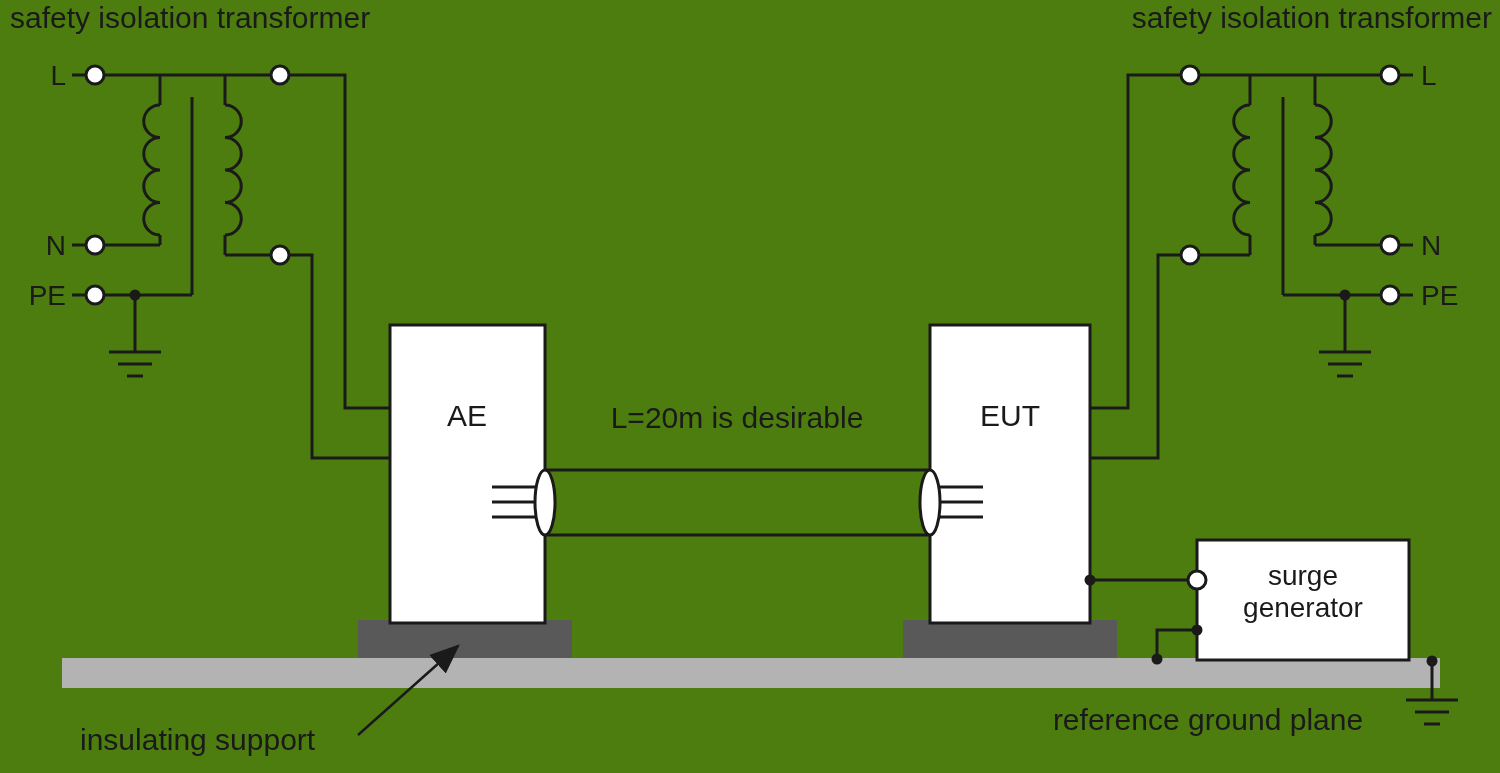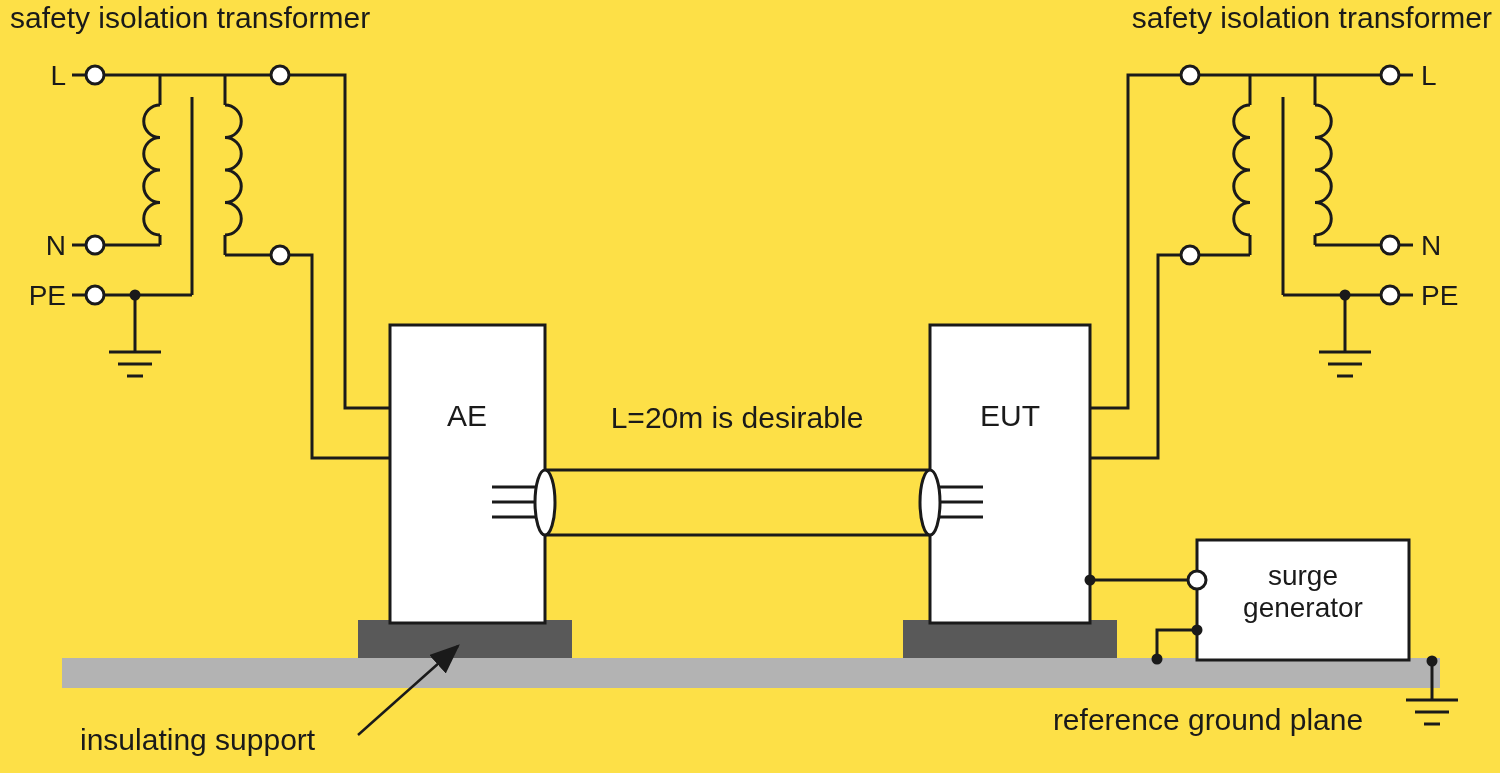--- a/index.html
+++ b/index.html
@@ -4,21 +4,21 @@
 <style>
   html, body {
     margin: 0;
     padding: 0;
     background: #ffffff;
   }
   .stage {
     width: 1500px;
     height: 773px;
     position: relative;
-    background: #fde047;
+    background: #4d7c0f;
     font-family: "Liberation Sans", "DejaVu Sans", sans-serif;
   }
   svg { display: block; }
   .wire {
     stroke: #1a1a1a;
     stroke-width: 3;
     fill: none;
     stroke-linecap: butt;
     stroke-linejoin: miter;
   }

